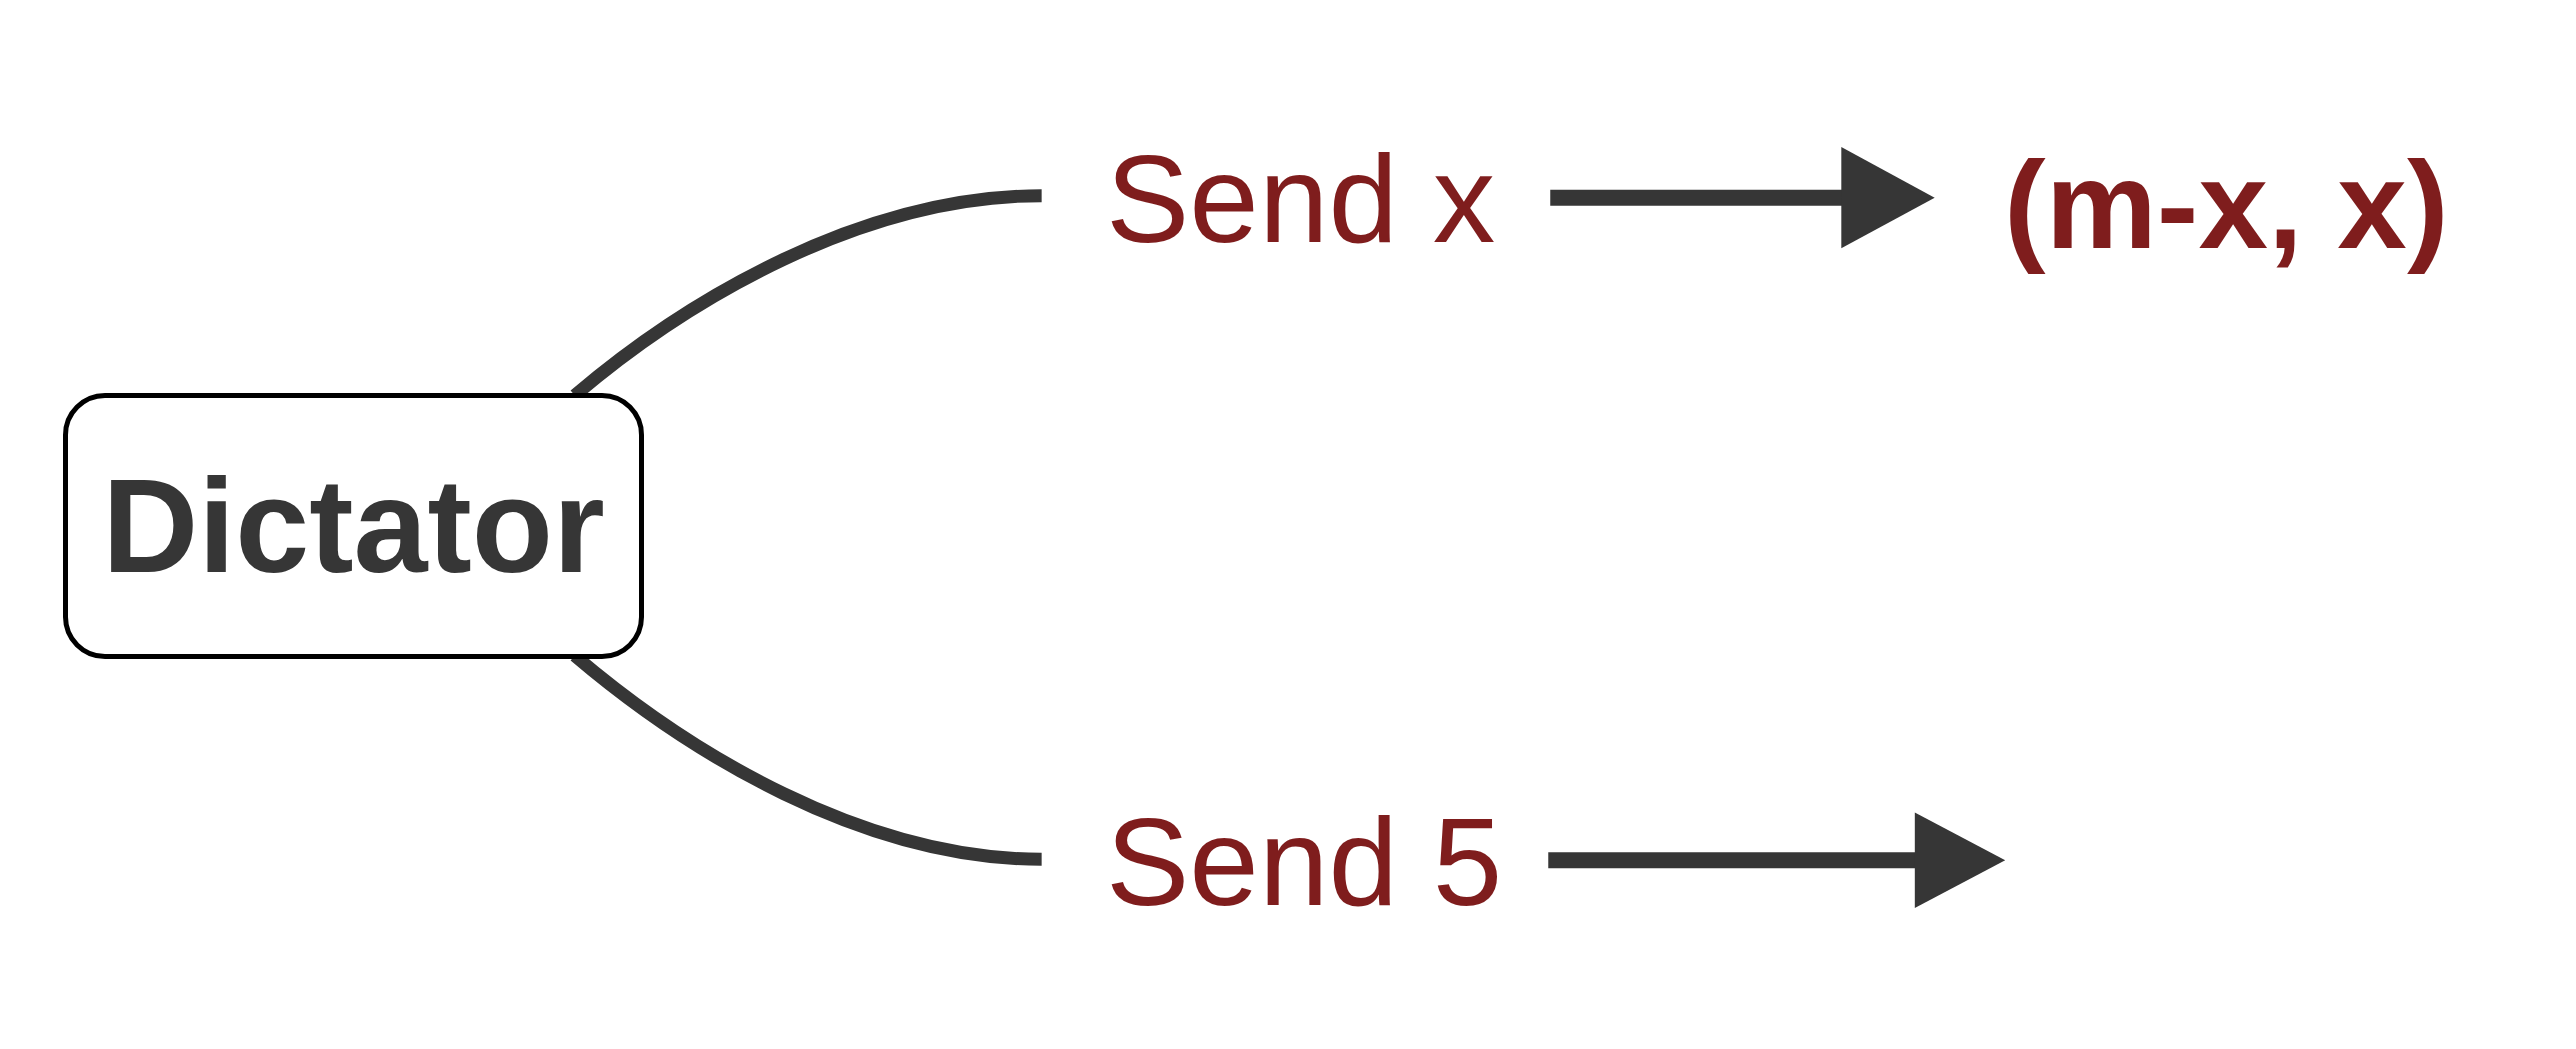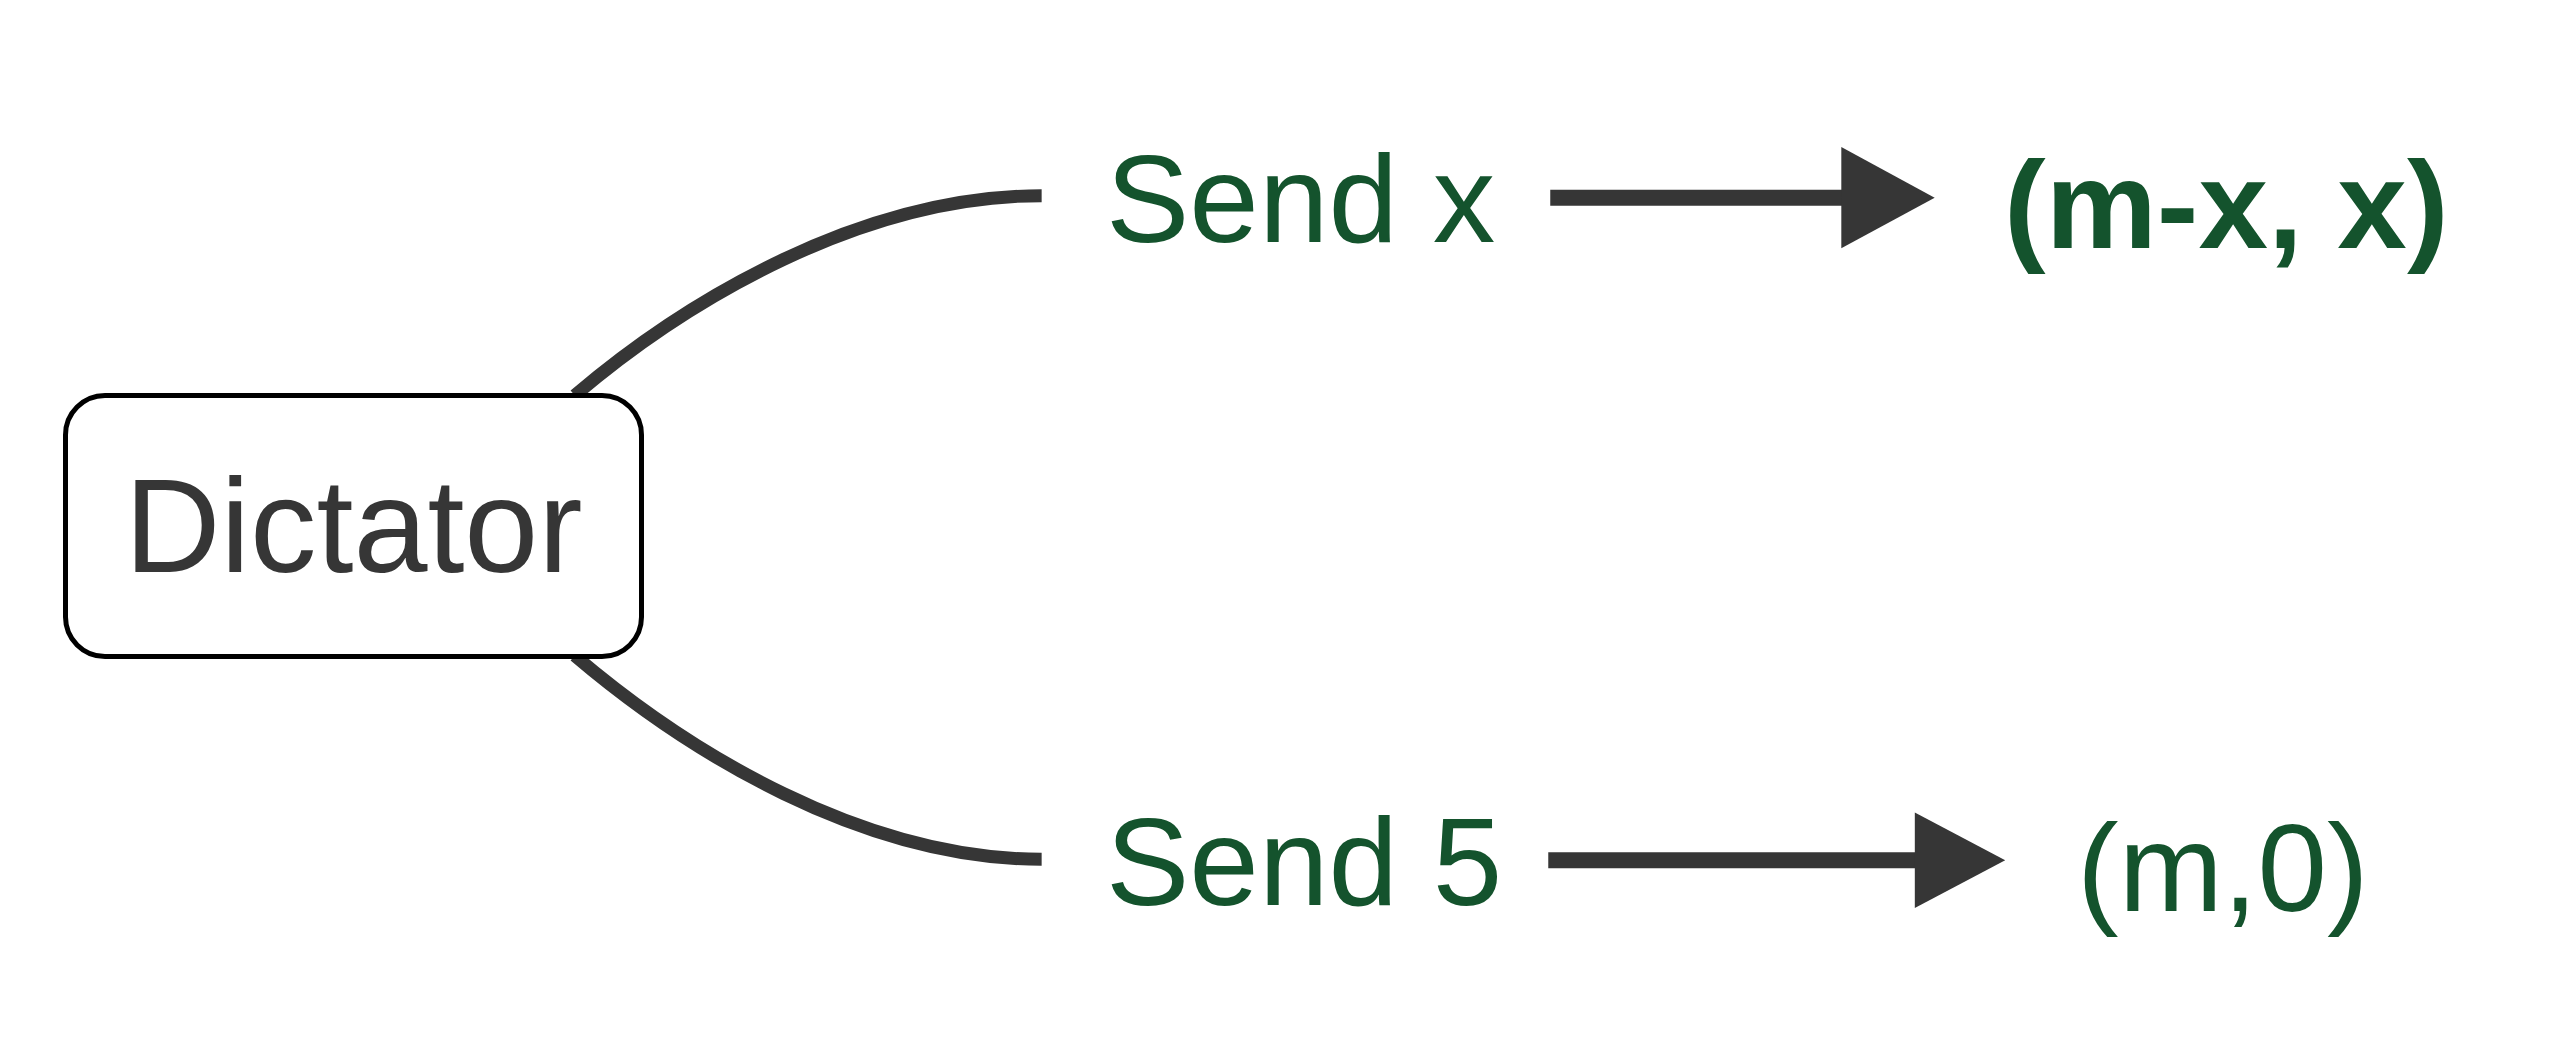--- a/index.html
+++ b/index.html
@@ -32,28 +32,29 @@
     box-sizing: border-box;
     border: 5px solid #000000;
     border-radius: 42px;
     background: #ffffff;
     display: flex;
     align-items: center;
     justify-content: center;
     font-size: 133px;
     line-height: 1;
     color: #363636;
+    font-weight: bold;
   }
   .lbl {
     position: absolute;
     transform: translateY(-50%);
     font-size: 125px;
     line-height: 1;
     white-space: nowrap;
-    color: #14532d;
+    color: #7f1d1d;
     text-align: right;
   }
   .lbl.action-top   { left: 1106px; top: 198px; }
   .lbl.payoff-top   { left: 2004px; top: 204px; font-weight: bold; }
   .lbl.action-bottom{ left: 1106px; top: 861px; }
   .lbl.payoff-bottom{ left: 2077px; top: 867px; }
 </style>
 </head>
 <body>
 
@@ -73,16 +74,15 @@
   </svg>
 
   <div class="node-box">
     <span>Dictator</span>
   </div>
 
   <div class="lbl action-top">Send x</div>
   <div class="lbl payoff-top">(m-x, x)</div>
 
   <div class="lbl action-bottom">Send 5</div>
-  <div class="lbl payoff-bottom">(m,0)</div>
 
 </div>
 
 
 </body></html>

